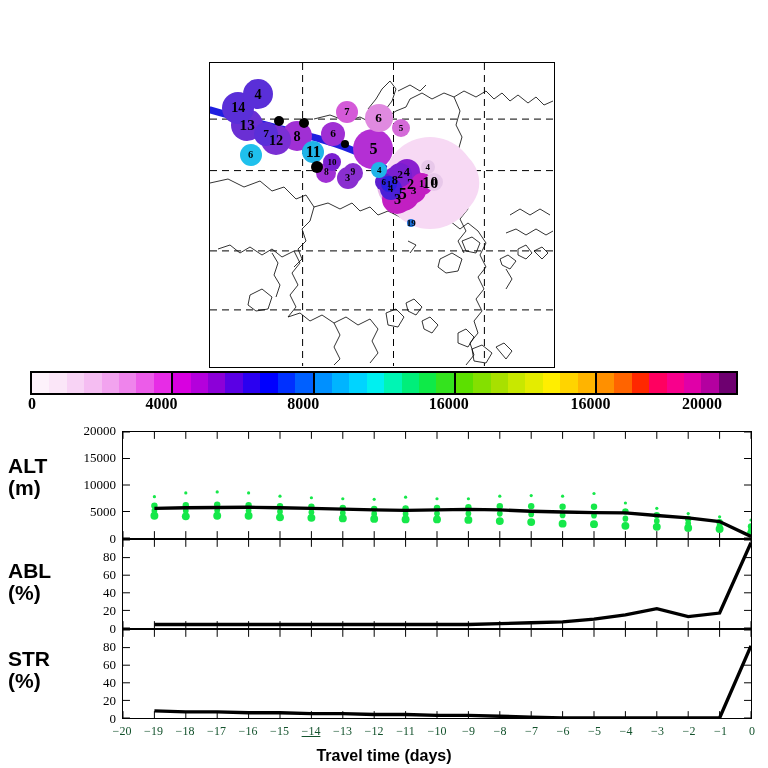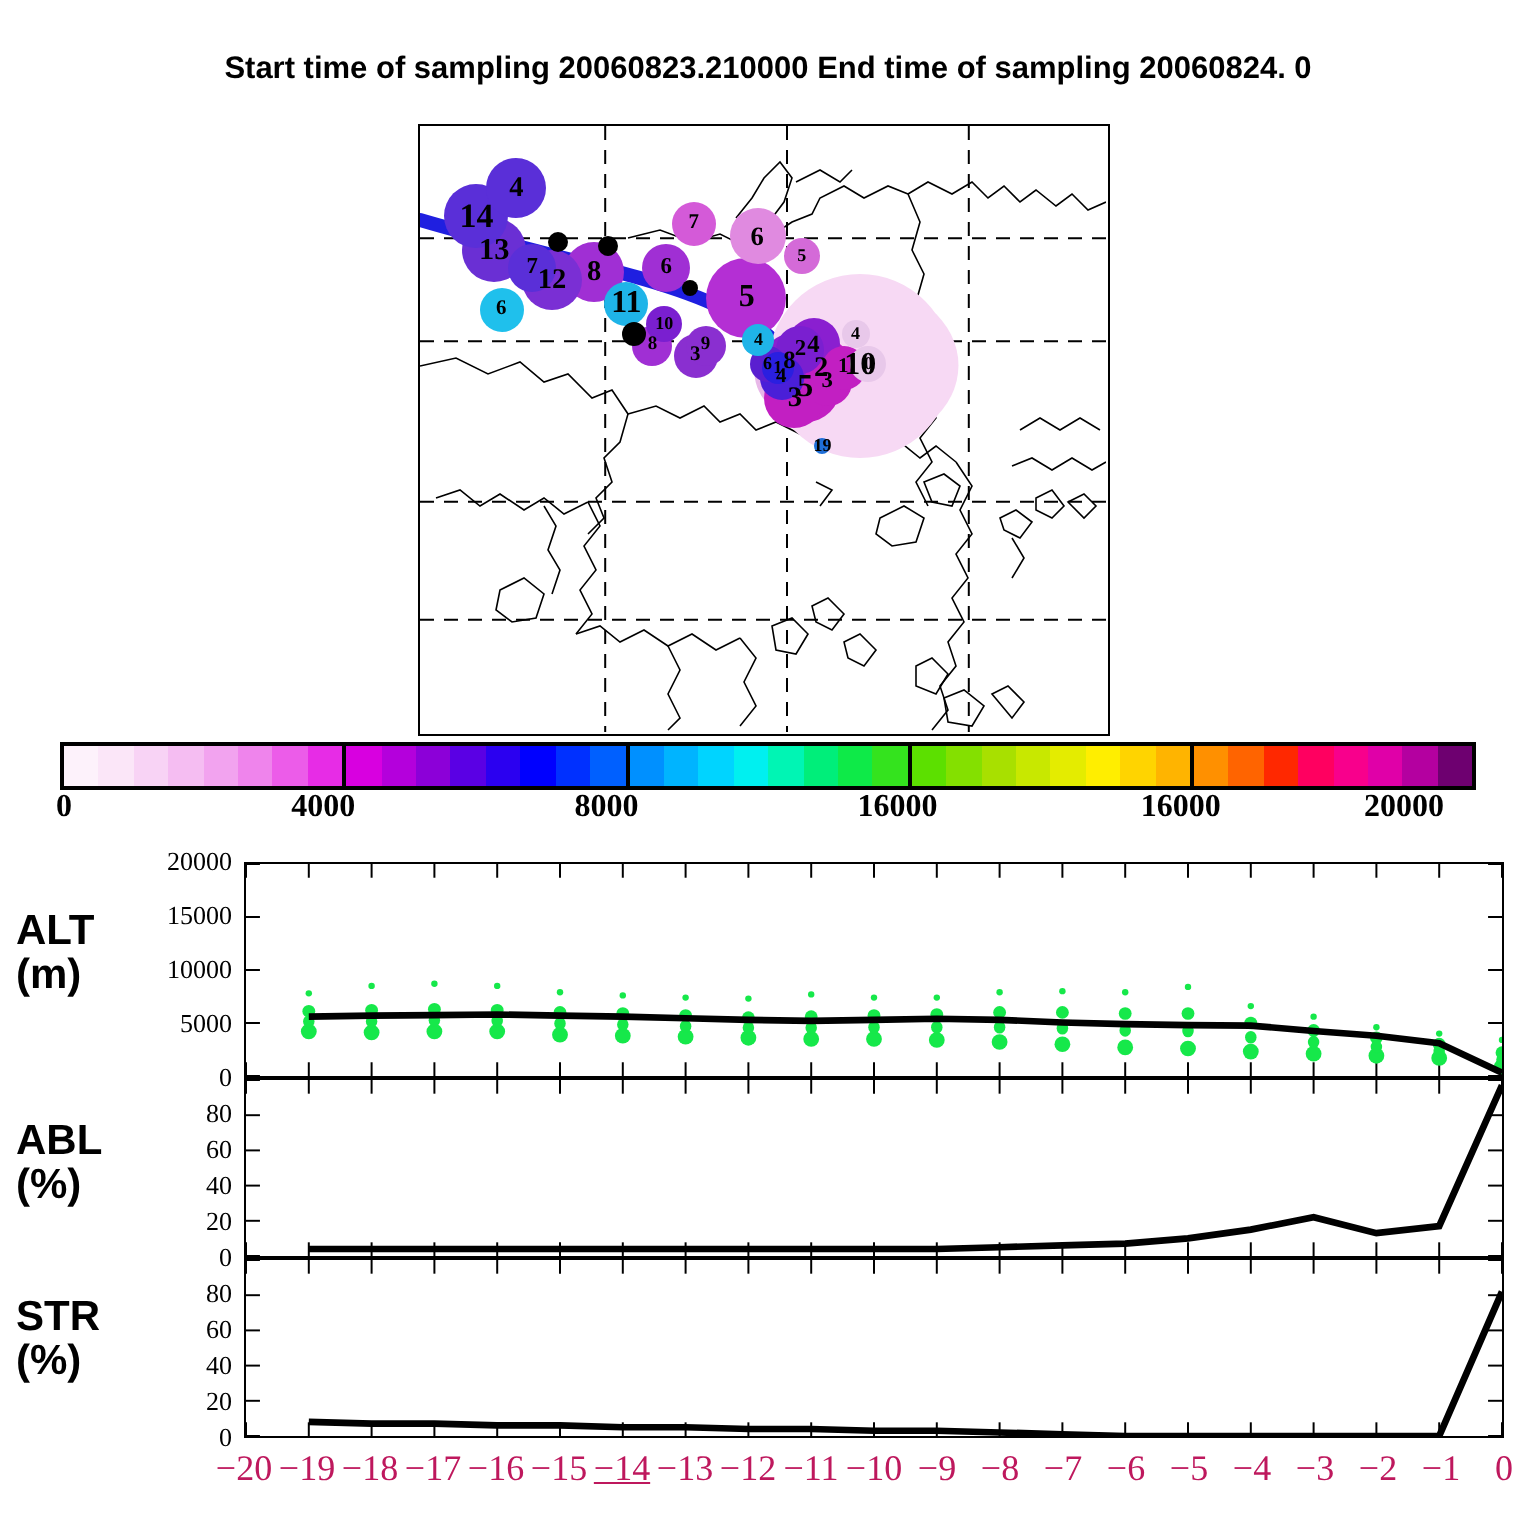--- a/index.html
+++ b/index.html
@@ -37,31 +37,30 @@
   #panel-alt{top:431px;height:108px;}
   #panel-abl{top:539px;height:90px;}
   #panel-str{top:629px;height:90px;}
   .panel svg{position:absolute;left:0;top:0;width:100%;height:100%;}
 
   .ylab{position:absolute;text-align:right;font-family:"Liberation Serif",serif;
         font-size:13px;color:#000;transform:translateY(-50%);width:58px;}
   .rowlab{position:absolute;font-weight:bold;font-size:21px;color:#000;
           text-align:left;line-height:1.05;}
 
-  .xtick{position:absolute;font-family:"Liberation Serif",serif;font-size:18px;
-         color:#be185d;transform:translateX(-50%);}
+  .xtick{position:absolute;font-family:"Liberation Serif",serif;font-size:12px;
+         color:#14532d;transform:translateX(-50%);}
   #xaxis-title{position:absolute;left:0;top:747px;width:768px;text-align:center;
                font-weight:bold;font-size:16px;color:#000;}
 </style>
 </head>
 <body>
 
 <div id="root">
 
-  <div class="ttl" id="title-line2">Start time of sampling 20060823.210000     End time of sampling 20060824.    0</div>
 
   <div id="map-panel">
     <svg id="map-svg" width="343" height="303" viewBox="0 0 343 303">
       <g id="grid-layer">
           <line x1="92.6" y1="0" x2="92.6" y2="303" stroke="#000" stroke-width="1" stroke-dasharray="7 5"></line>
           <line x1="183.5" y1="0" x2="183.5" y2="303" stroke="#000" stroke-width="1" stroke-dasharray="7 5"></line>
           <line x1="274.4" y1="0" x2="274.4" y2="303" stroke="#000" stroke-width="1" stroke-dasharray="7 5"></line>
           <line x1="0" y1="56.1" x2="343" y2="56.1" stroke="#000" stroke-width="1" stroke-dasharray="7 5"></line>
           <line x1="0" y1="107.6" x2="343" y2="107.6" stroke="#000" stroke-width="1" stroke-dasharray="7 5"></line>
           <line x1="0" y1="187.9" x2="343" y2="187.9" stroke="#000" stroke-width="1" stroke-dasharray="7 5"></line>
@@ -180,21 +179,21 @@
         <div class="mklab" style="left: 31.2%; top: 34.3%; font-size: 9px;">4</div>
         <div class="mklab" style="left: 35.5%; top: 32.5%; font-size: 9px;">10</div>
         <div class="mklab" style="left: 30%; top: 29.2%; font-size: 16px;">11</div>
         <div class="mklab" style="left: 25.3%; top: 24%; font-size: 14.25px;">8</div>
         <div class="mklab" style="left: 11.8%; top: 30.2%; font-size: 10.45px;">6</div>
         <div class="mklab" style="left: 19.2%; top: 25.2%; font-size: 14.25px;">12</div>
         <div class="mklab" style="left: 16.3%; top: 23.2%; font-size: 11.4px;">7</div>
         <div class="mklab" style="left: 10.8%; top: 20.5%; font-size: 15.2px;">13</div>
         <div class="mklab" style="left: 20%; top: 19.2%; font-size: 9px;">6</div>
         <div class="mklab" style="left: 27.2%; top: 19.6%; font-size: 9px;">6</div>
-        <div class="mklab" style="left: 8.2%; top: 14.8%; font-size: 17px;">14</div>
+        <div class="mklab" style="left: 8.2%; top: 14.8%; font-size: 14px;">14</div>
         <div class="mklab" style="left: 14%; top: 10.2%; font-size: 14.25px;">4</div>
       </div>
   </div>
 
   <div id="cbar-wrap">
       <div class="cseg" style="background: rgb(253, 242, 251);"></div>
       <div class="cseg" style="background: rgb(251, 230, 248);"></div>
       <div class="cseg" style="background: rgb(248, 211, 245);"></div>
       <div class="cseg" style="background: rgb(245, 189, 242);"></div>
       <div class="cseg" style="background: rgb(242, 163, 239);"></div>
@@ -575,14 +574,15 @@
       <div class="xtick" style="left: 500px; top: 724px;">−8</div>
       <div class="xtick" style="left: 531.5px; top: 724px;">−7</div>
       <div class="xtick" style="left: 563px; top: 724px;">−6</div>
       <div class="xtick" style="left: 594.5px; top: 724px;">−5</div>
       <div class="xtick" style="left: 626px; top: 724px;">−4</div>
       <div class="xtick" style="left: 657.5px; top: 724px;">−3</div>
       <div class="xtick" style="left: 689px; top: 724px;">−2</div>
       <div class="xtick" style="left: 720.5px; top: 724px;">−1</div>
       <div class="xtick" style="left: 752px; top: 724px;">0</div>
     </div>
+  <div id="xaxis-title">Travel time (days)</div>
 
 </div>
 
 </body></html>

